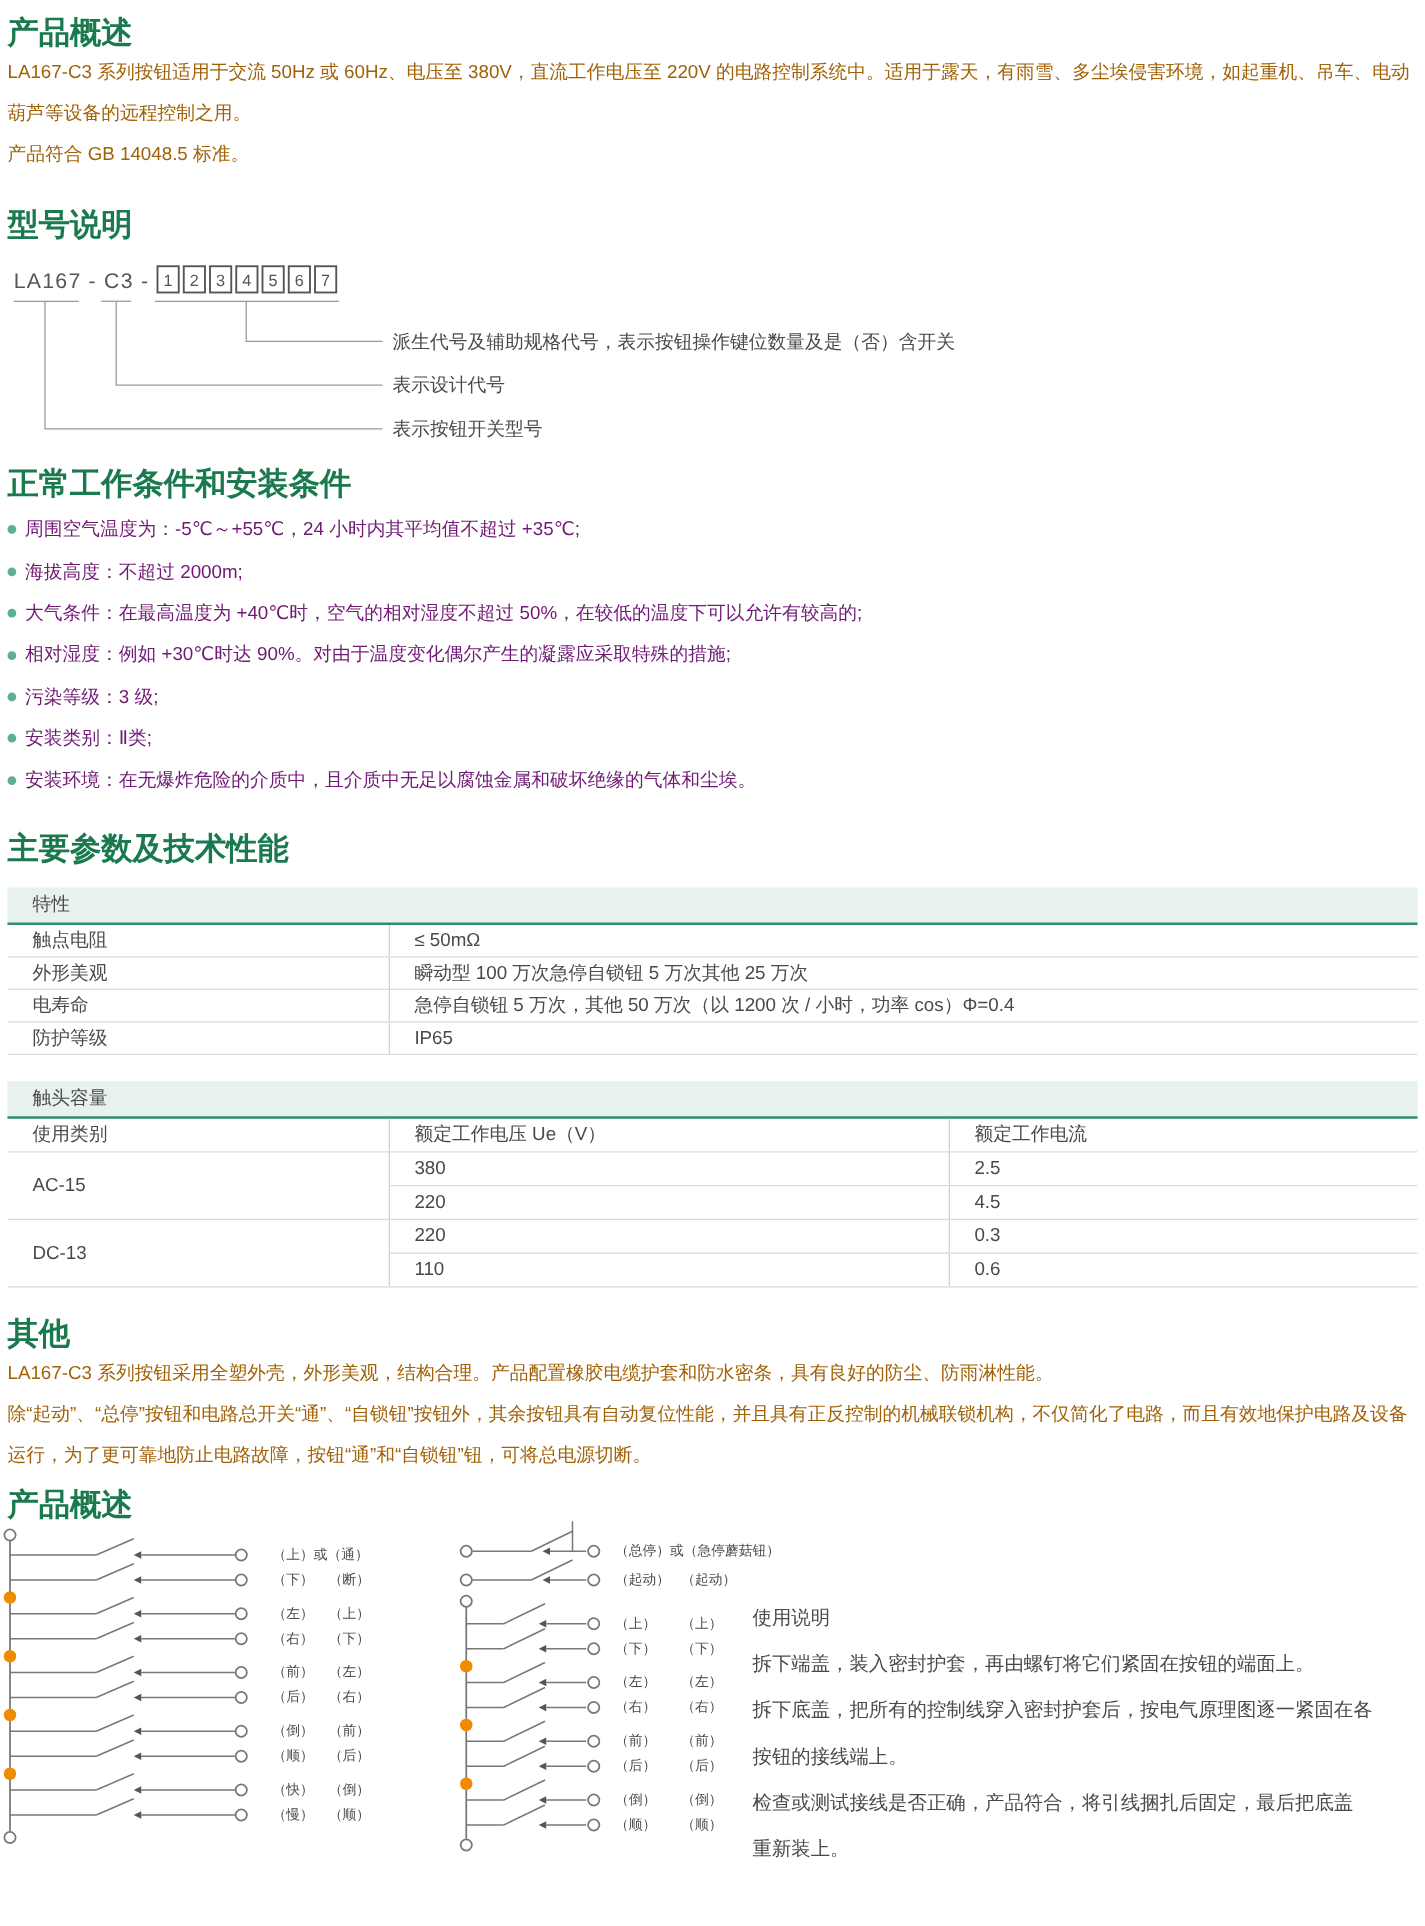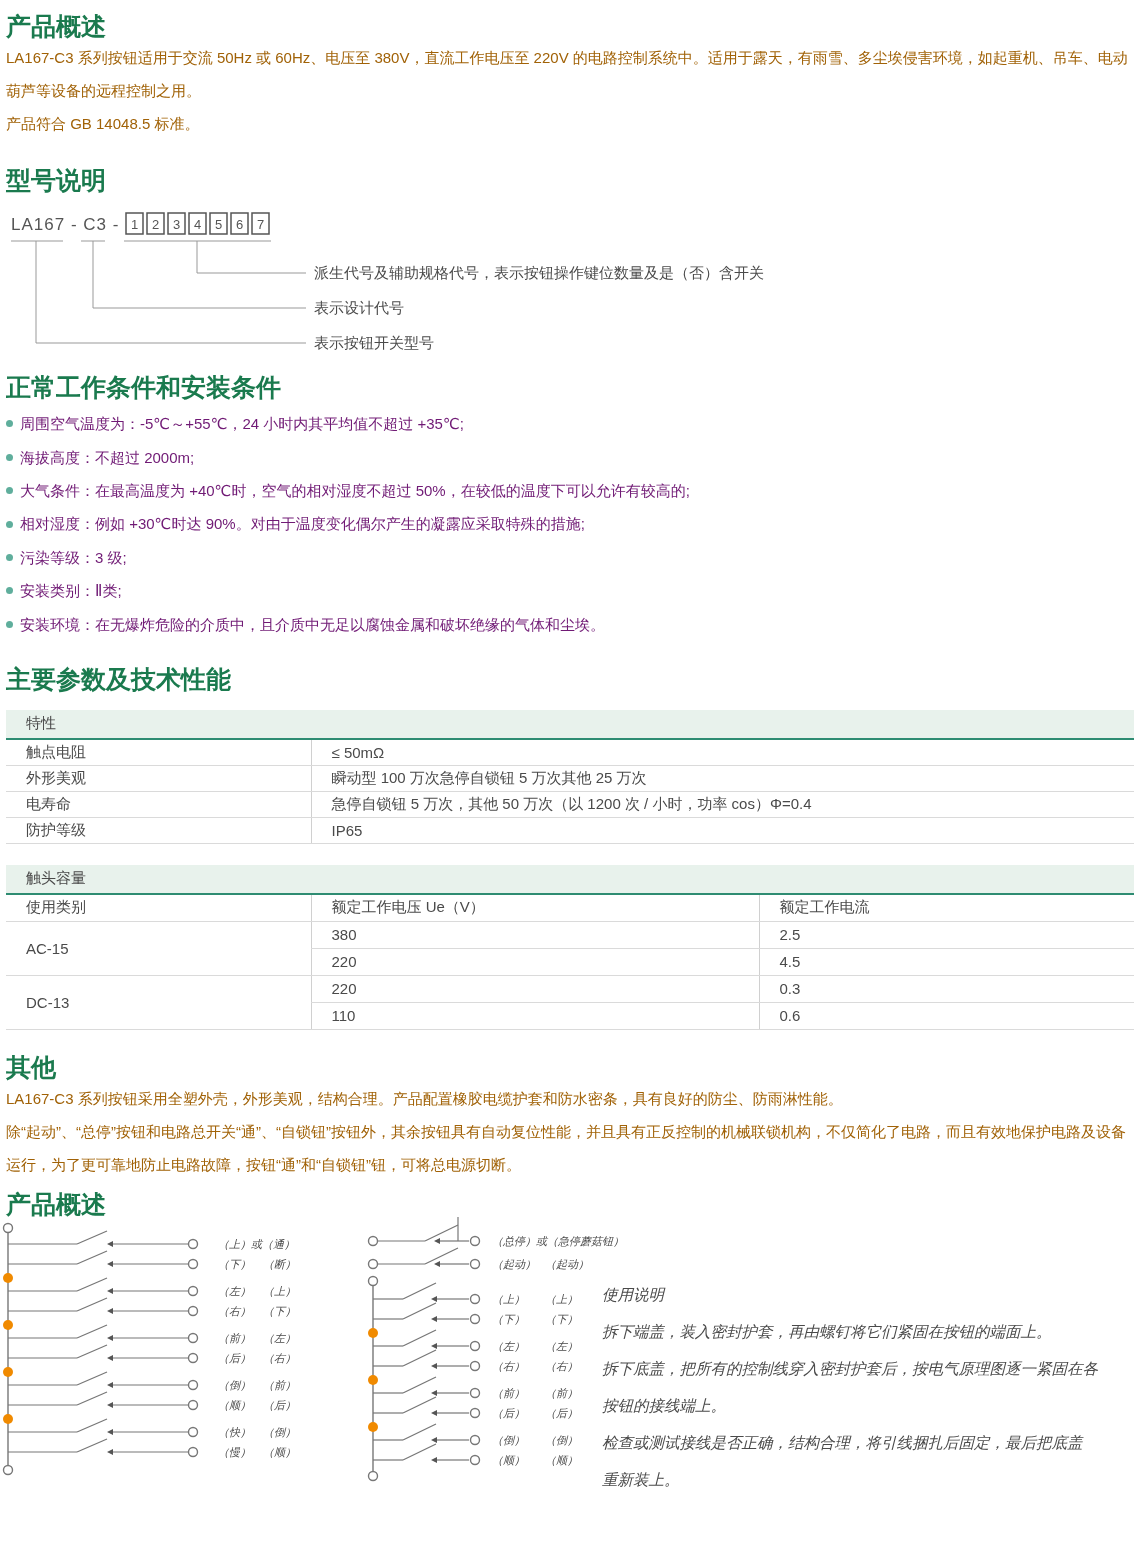--- a/index.html
+++ b/index.html
@@ -30,21 +30,21 @@
   
   .band{height:30px;display:flex;align-items:center;background:#E8F2EC;border-bottom:2px solid #2E8C72;font-size:15px;color:#4a4a4a;padding-left:20px;box-sizing:border-box;}
   .band1{margin-top:16px;}
   .band2{margin-top:21px;}
   table.spec{width:100%;border-collapse:collapse;table-layout:fixed;}
   table.spec td{font-size:15px;color:#4a4a4a;height:25px;padding:0 4px 0 20px;border-bottom:1px solid #DADADA;vertical-align:middle;overflow:hidden;white-space:nowrap;}
   table.t2 td{height:26px;}
   td.sep{border-left:1px solid #D0D0D0;padding-left:18px;}
   col.c1{width:305px;} col.c2{width:448px;}
   
-  .diagram-area{position:relative;height:275px;margin-top:0;font-style:italic;}
+  .diagram-area{position:relative;height:275px;margin-top:0;}
   .circuit-svg{position:absolute;left:-6px;top:0;overflow:visible;}
   .circuit-svg text{font-family:"Liberation Sans","DejaVu Sans",sans-serif;}
   .usage{position:absolute;left:596px;top:54px;width:538px;font-size:15.5px;line-height:37px;color:#4a4a4a;}
   .usage p{margin:0;}
 </style>
 </head>
 <body>
 
 <div class="page">
 
@@ -344,18 +344,18 @@
         <text x="545" y="238" font-size="11" fill="#4a4a4a" dominant-baseline="central">（顺）</text>
         <circle cx="373" cy="111" r="5" fill="#F08A00"></circle>
         <circle cx="373" cy="158" r="5" fill="#F08A00"></circle>
         <circle cx="373" cy="205" r="5" fill="#F08A00"></circle>
       </svg>
     <div class="usage">
       <div>使用说明</div>
       <p>拆下端盖，装入密封护套，再由螺钉将它们紧固在按钮的端面上。</p>
       <p>拆下底盖，把所有的控制线穿入密封护套后，按电气原理图逐一紧固在各</p>
       <p>按钮的接线端上。</p>
-      <p>检查或测试接线是否正确，结构合理，将引线捆扎后固定，最后把底盖</p>
+      <p>检查或测试接线是否正确，产品符合，将引线捆扎后固定，最后把底盖</p>
       <p>重新装上。</p>
     </div>
   </div>
 
 </div>
 
 </body></html>

